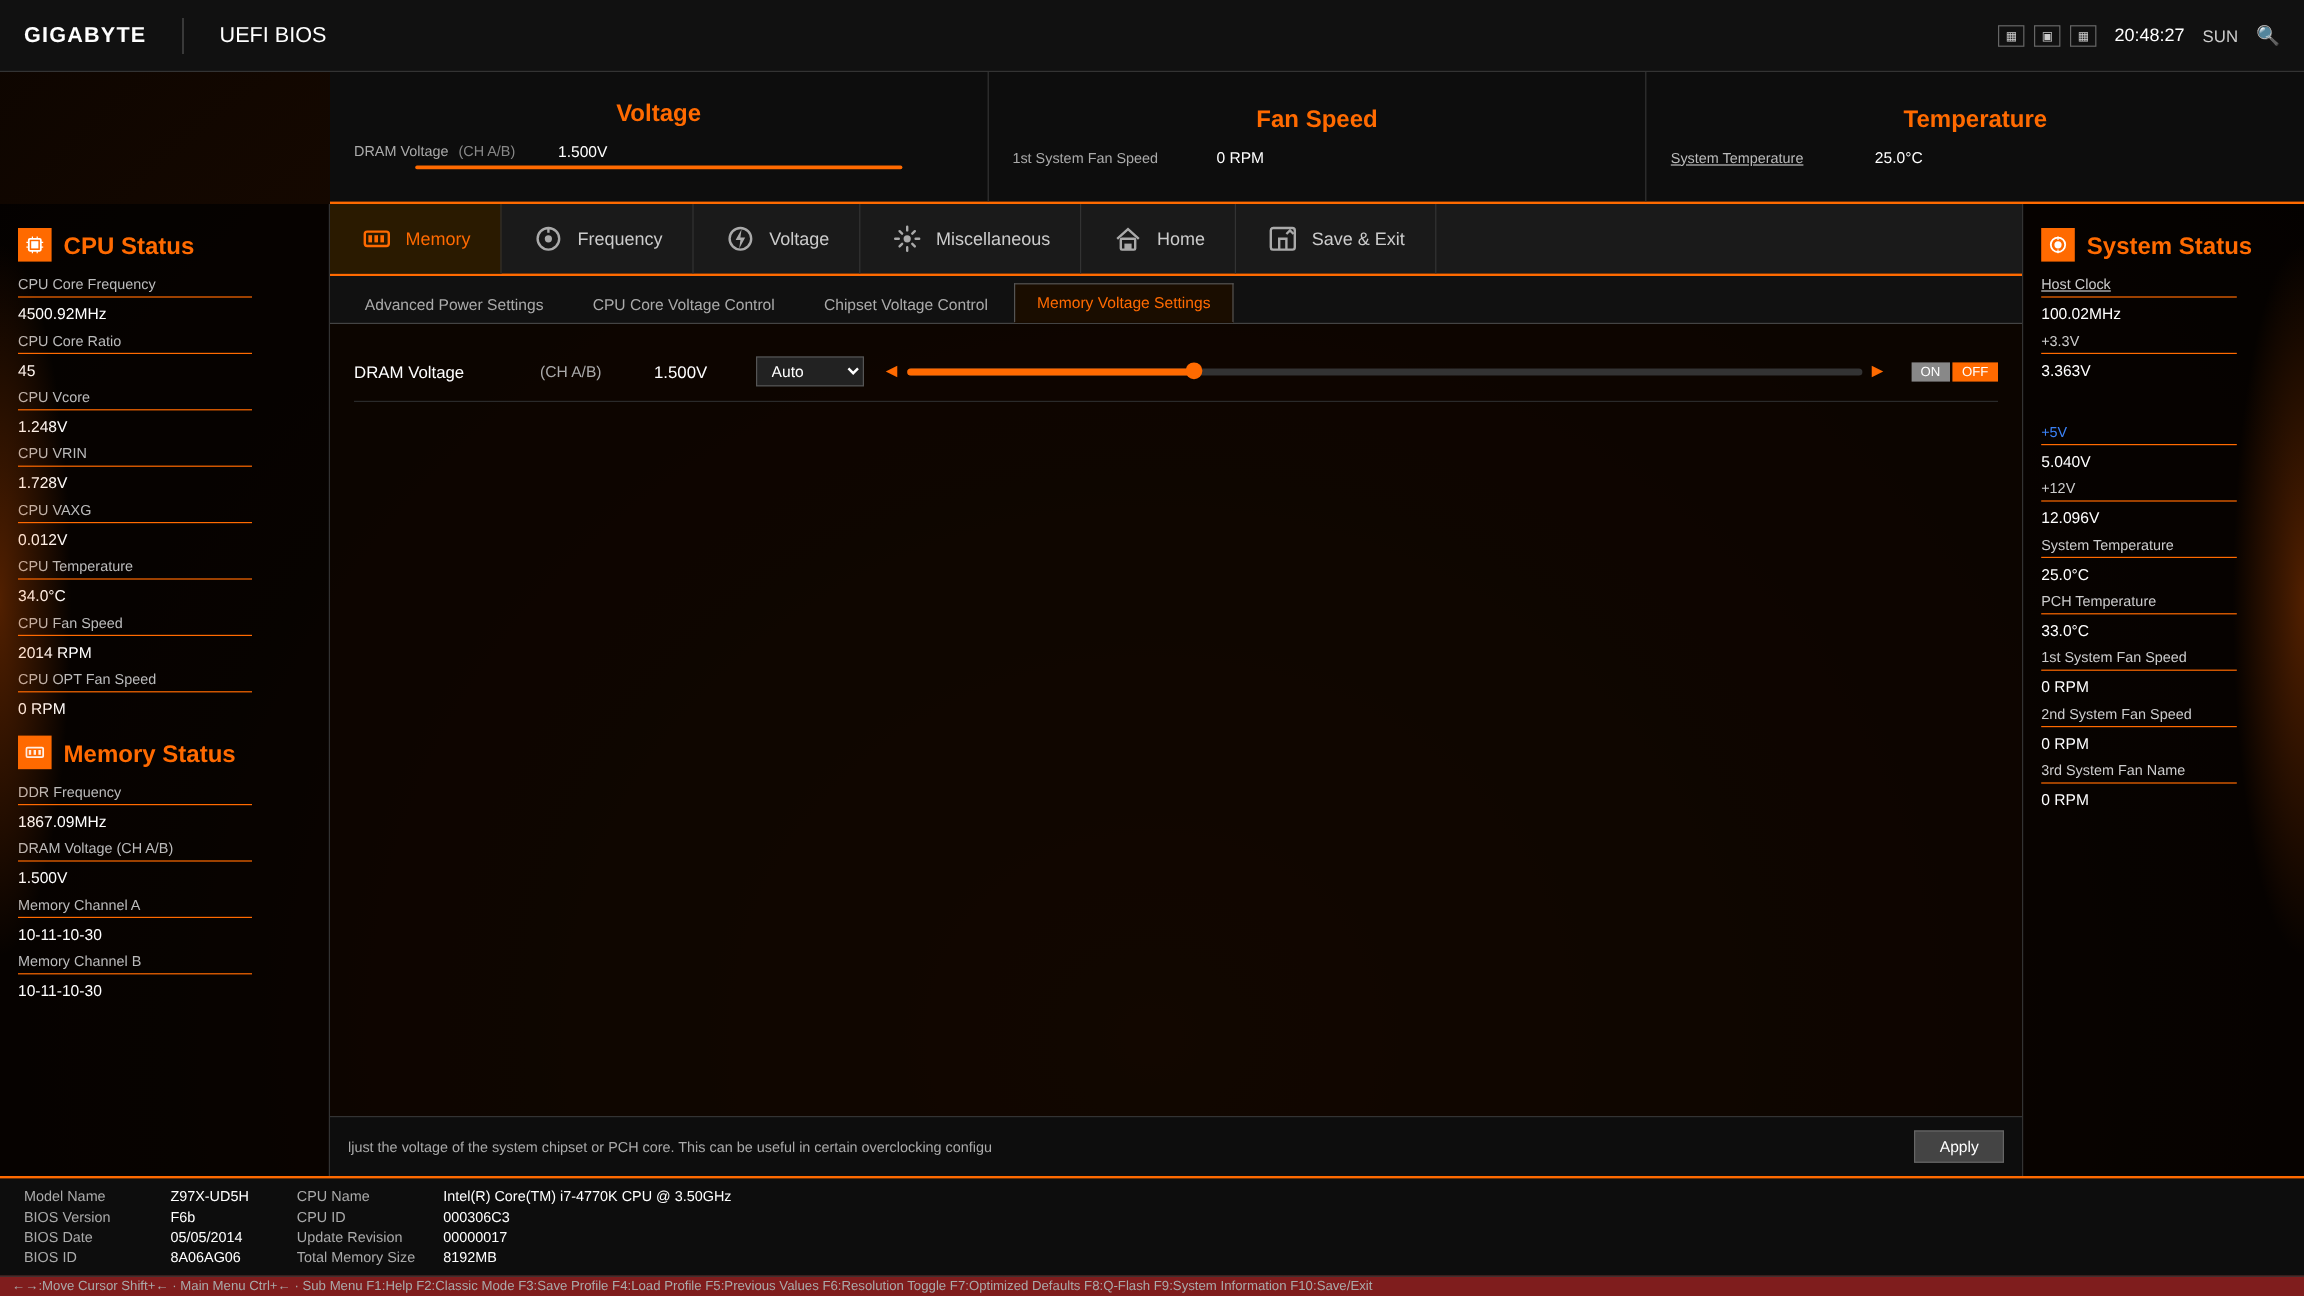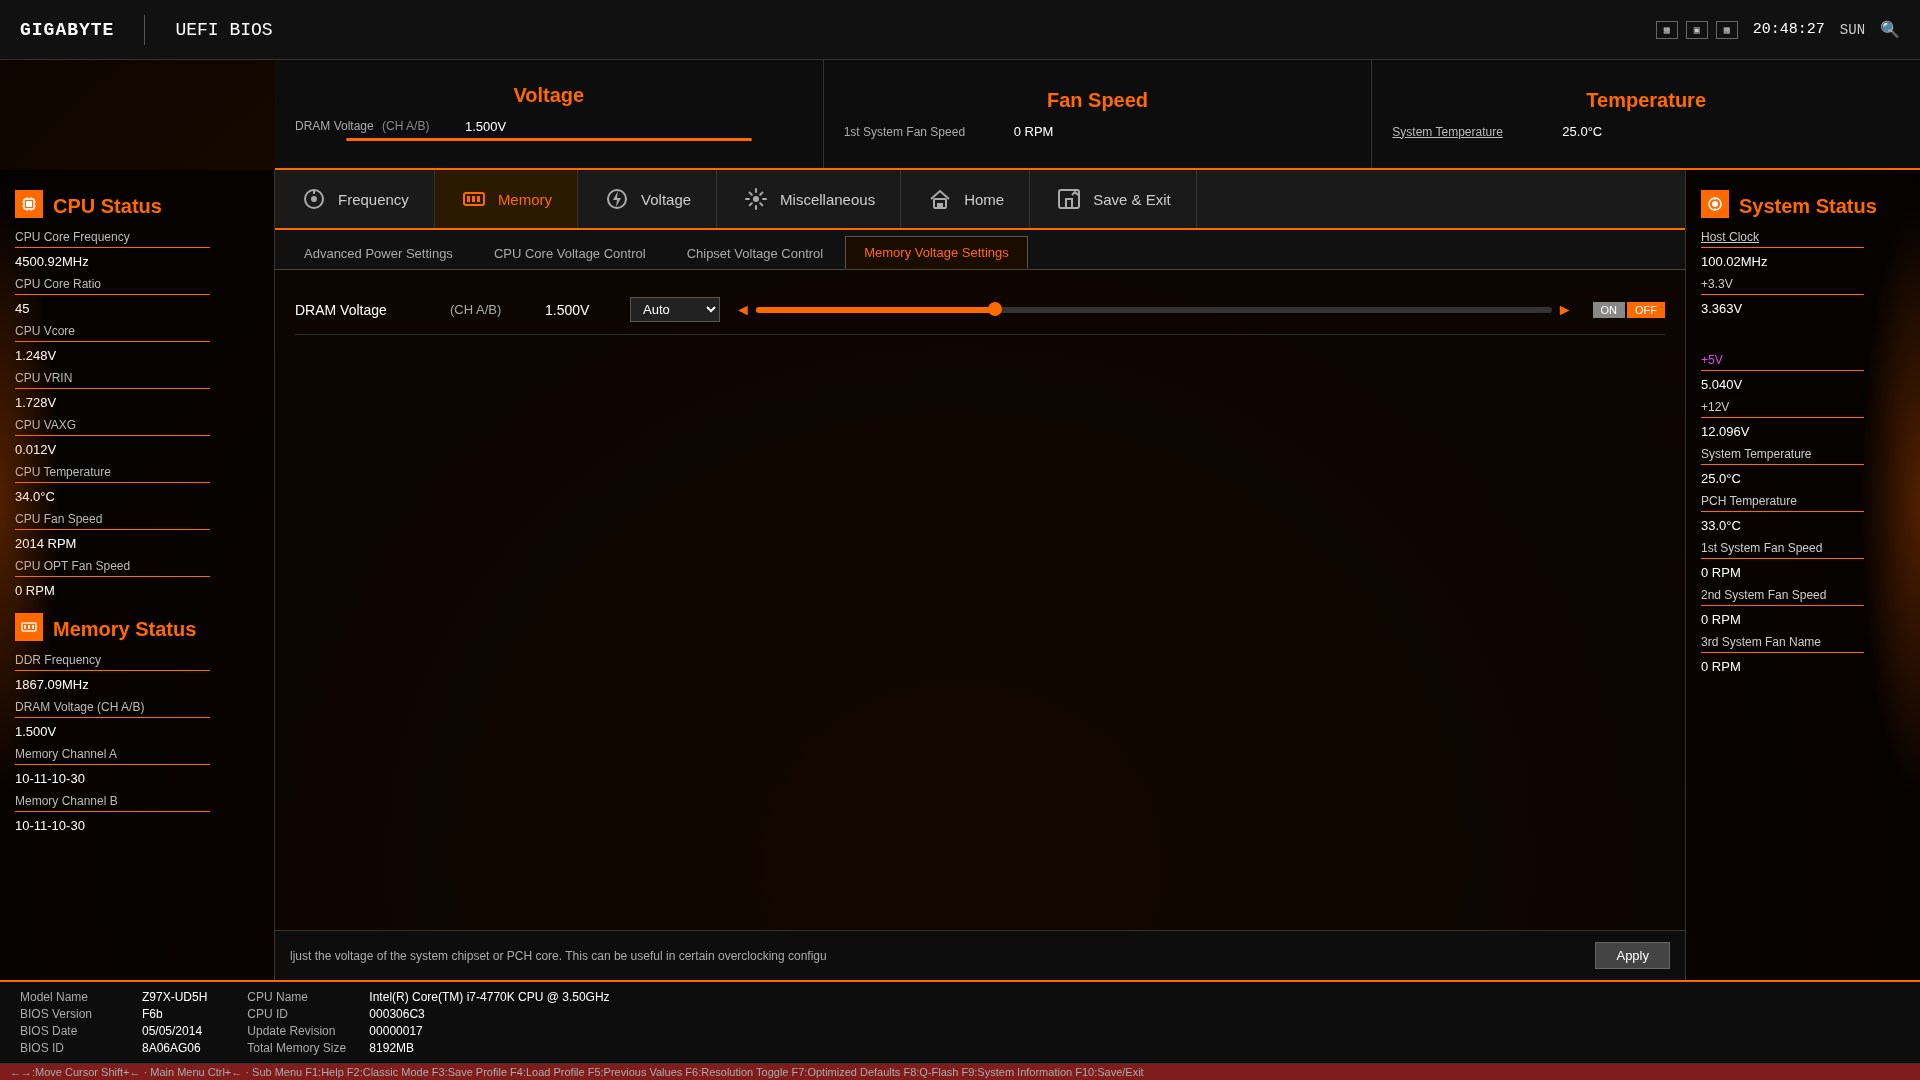--- a/index.html
+++ b/index.html
@@ -33,21 +33,20 @@
 
     
     .header {
       background: #111;
       height: 60px;
       display: flex;
       align-items: center;
       padding: 0 20px;
       border-bottom: 1px solid #333;
       flex-shrink: 0;
-      font-family: Liberation Mono, monospace;
     }
     .header-brand {
       display: flex;
       align-items: center;
       gap: 15px;
     }
     .gigabyte-logo {
       color: #fff;
       font-weight: 900;
       font-size: 18px;
@@ -618,40 +617,40 @@
     <div class="status-item-label">Memory Channel B</div>
     <div class="status-underline"></div>
     <div class="status-item-value">10-11-10-30</div>
   </div>
         </div>
     </div>
 
     <div class="center-panel">
 
       <div class="nav-tabs">
-        <div class="nav-tab">
-          <div class="nav-tab-icon">
-            <svg width="24" height="24" viewBox="0 0 24 24" fill="none">
-              <circle cx="12" cy="12" r="9" stroke="#aaa" stroke-width="2"></circle>
-              <circle cx="12" cy="12" r="3" fill="#aaa"></circle>
-              <line x1="12" y1="3" x2="12" y2="7" stroke="#aaa" stroke-width="2"></line>
-            </svg>
-          </div>
-          <span>Frequency</span>
-        </div>
         <div class="nav-tab active">
           <div class="nav-tab-icon">
             <svg width="24" height="24" viewBox="0 0 24 24" fill="none">
               <rect x="2" y="6" width="20" height="12" rx="2" stroke="#ff6a00" stroke-width="2"></rect>
               <rect x="5" y="9" width="3" height="6" fill="#ff6a00"></rect>
               <rect x="10" y="9" width="3" height="6" fill="#ff6a00"></rect>
               <rect x="15" y="9" width="3" height="6" fill="#ff6a00"></rect>
             </svg>
           </div>
           <span style="color:#ff6a00;">Memory</span>
+        </div>
+        <div class="nav-tab">
+          <div class="nav-tab-icon">
+            <svg width="24" height="24" viewBox="0 0 24 24" fill="none">
+              <circle cx="12" cy="12" r="9" stroke="#aaa" stroke-width="2"></circle>
+              <circle cx="12" cy="12" r="3" fill="#aaa"></circle>
+              <line x1="12" y1="3" x2="12" y2="7" stroke="#aaa" stroke-width="2"></line>
+            </svg>
+          </div>
+          <span>Frequency</span>
         </div>
         <div class="nav-tab">
           <div class="nav-tab-icon">
             <svg width="24" height="24" viewBox="0 0 24 24" fill="none">
               <circle cx="12" cy="12" r="9" stroke="#aaa" stroke-width="2"></circle>
               <polygon points="13,4 8,13 12,13 11,20 16,11 12,11" fill="#aaa"></polygon>
             </svg>
           </div>
           <span>Voltage</span>
         </div>
@@ -742,21 +741,21 @@
     <div class="status-item-label" style="color:#ccc;font-size:12px;text-decoration:underline;">Host Clock</div>
     <div class="status-underline"></div>
     <div class="status-item-value">100.02MHz</div>
   </div>
           <div class="status-item">
     <div class="status-item-label" style="color:#ccc;font-size:12px;">+3.3V</div>
     <div class="status-underline"></div>
     <div class="status-item-value">3.363V</div>
   </div>
           <div class="status-item">
-    <div class="status-item-label" style="color:#d946ef;font-size:12px;margin-top:37px;">+5V</div>
+    <div class="status-item-label" style="color:#3b82f6;font-size:12px;margin-top:37px;">+5V</div>
     <div class="status-underline"></div>
     <div class="status-item-value">5.040V</div>
   </div>
           <div class="status-item">
     <div class="status-item-label" style="color:#ccc;font-size:12px;">+12V</div>
     <div class="status-underline"></div>
     <div class="status-item-value">12.096V</div>
   </div>
           <div class="status-item">
     <div class="status-item-label" style="color:#ccc;font-size:12px;">System Temperature</div>

